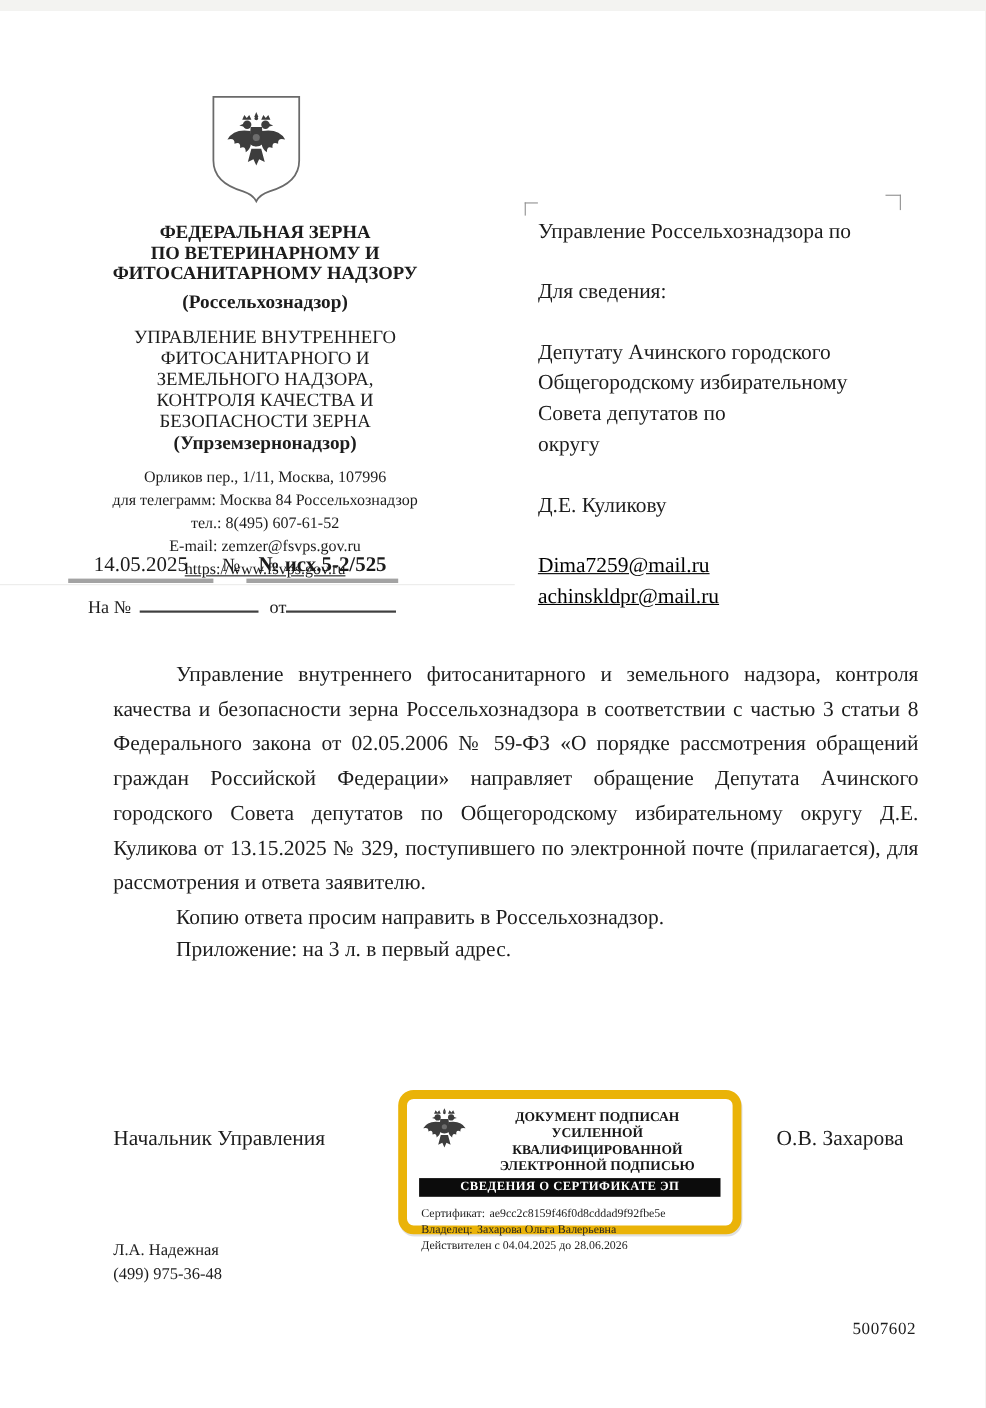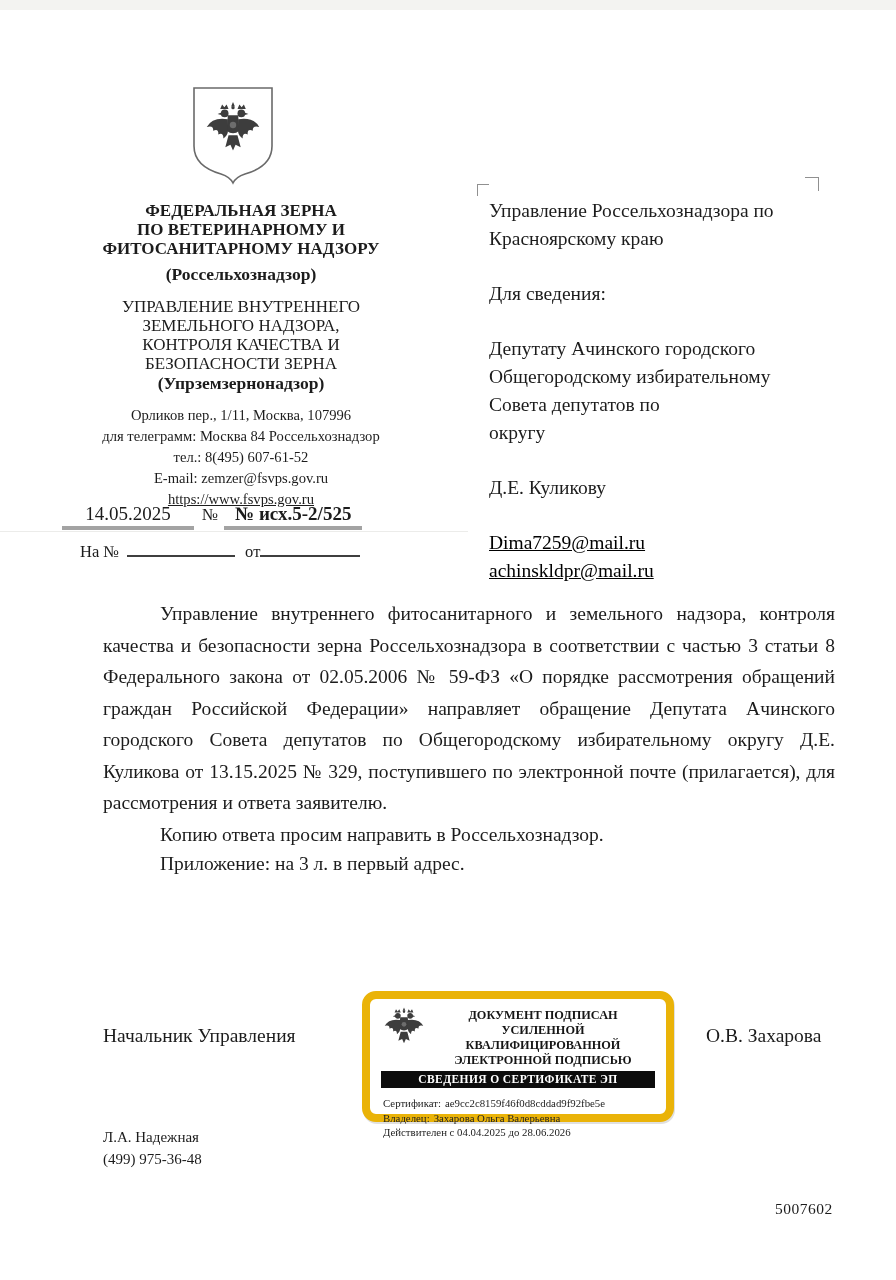--- a/index.html
+++ b/index.html
@@ -112,20 +112,21 @@
 
   <div class="letterhead">
     <div>
         <div class="org-line">ФЕДЕРАЛЬНАЯ ЗЕРНА</div>
         <div class="org-line">ПО ВЕТЕРИНАРНОМУ И</div>
         <div class="org-line">ФИТОСАНИТАРНОМУ НАДЗОРУ</div>
       </div>
     <div class="org-short">(Россельхознадзор)</div>
     <div class="dept-block">
         <div class="dept-line">УПРАВЛЕНИЕ ВНУТРЕННЕГО</div>
+        <div class="dept-line">ФИТОСАНИТАРНОГО И</div>
         <div class="dept-line">ЗЕМЕЛЬНОГО НАДЗОРА,</div>
         <div class="dept-line">КОНТРОЛЯ КАЧЕСТВА И</div>
         <div class="dept-line">БЕЗОПАСНОСТИ ЗЕРНА</div>
       </div>
     <div class="dept-short">(Упрземзернонадзор)</div>
     <div class="contact-block">
       <div>Орликов пер., 1/11, Москва, 107996</div>
       <div>для телеграмм: Москва 84 Россельхознадзор</div>
       <div>тел.: 8(495) 607-61-52</div>
       <div>E-mail: zemzer@fsvps.gov.ru</div>
@@ -139,21 +140,20 @@
   <div class="reply-row">
     <span>На №</span><span class="blank blank-1"></span><span class="reply-from">от</span><span class="blank blank-2"></span>
   </div>
 
   <div class="corner corner-tl"></div>
   <div class="corner corner-tr"></div>
 
   <div class="addressee">
     <div>
         <div class="addr-line">Управление Россельхознадзора по</div>
-        <div class="addr-line">Красноярскому краю</div>
       </div>
     <div class="addr-gap"></div>
     <div>Для сведения:</div>
     <div class="addr-gap"></div>
     <div>
         <div class="addr-line">Депутату Ачинского городского</div>
         <div class="addr-line">Общегородскому избирательному</div>
         <div class="addr-line">Совета депутатов по</div>
         <div class="addr-line">округу</div>
       </div>

